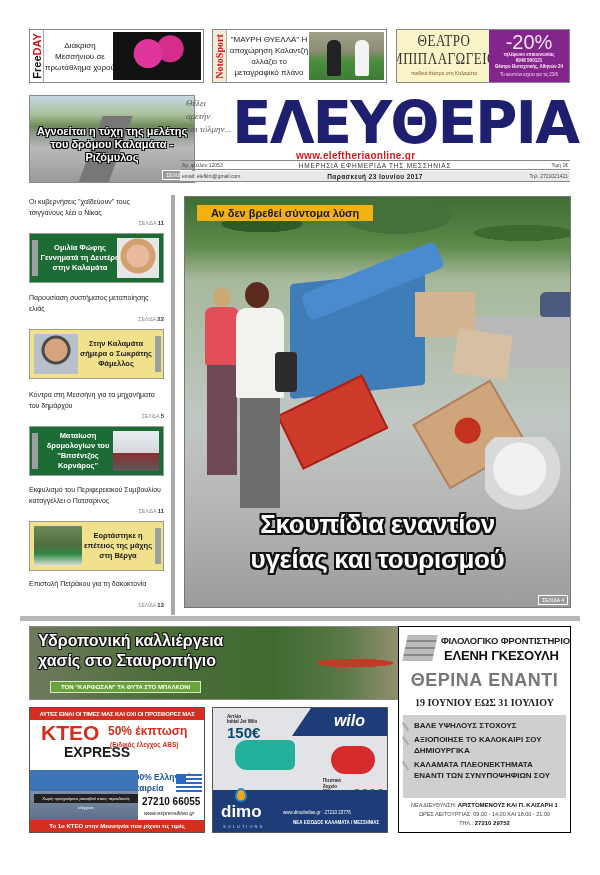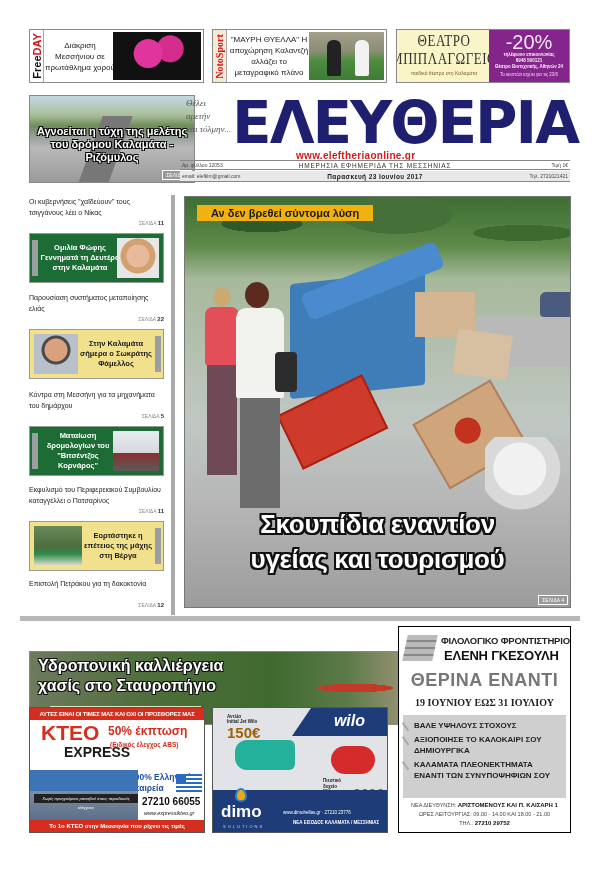--- a/index.html
+++ b/index.html
@@ -99,21 +99,21 @@
 
   .kicker { position: absolute; left: 12px; top: 8px; background: #f1b211; color: #1a1a1a; font-weight: bold; font-size: 11px; padding: 2px 14px 2px 14px; }
   .headline { position: absolute; left: 0; right: 0; top: 310px; text-align: center; font-weight: bold; font-size: 26px; line-height: 35px; color: #fff; letter-spacing: -0.3px;
      text-shadow: -2px -2px 0 #111, 2px -2px 0 #111, -2px 2px 0 #111, 2px 2px 0 #111, 0 2px 0 #111, 0 -2px 0 #111, 2px 0 0 #111, -2px 0 0 #111; }
   .main .page-tag { right: 2px; bottom: 2px; }
 
   .hr-grey { position: absolute; left: 20px; top: 616px; width: 560px; height: 5px; background: #b7b7b7; }
 
   
   .cannabis { position: absolute; left: 29px; top: 626px; width: 408px; height: 74px; border: 1px solid #888; overflow: hidden;
-     background: radial-gradient(ellipse at 80% 50%, #c23a28 0 38px, transparent 39px), linear-gradient(90deg, #6e7a5e 0%, #4e6e3b 30%, #3f6a2f 60%, #5c7a49 78%, #b9a08a 100%); margin-top: 25px; }
+     background: radial-gradient(ellipse at 80% 50%, #c23a28 0 38px, transparent 39px), linear-gradient(90deg, #6e7a5e 0%, #4e6e3b 30%, #3f6a2f 60%, #5c7a49 78%, #b9a08a 100%); }
   .cannabis-title { position: absolute; left: 8px; top: 4px; font-weight: bold; font-size: 16px; line-height: 20px; color: #fff;
      text-shadow: -1px -1px 0 #111, 1px -1px 0 #111, -1px 1px 0 #111, 1px 1px 0 #111; }
   .cannabis-sub { position: absolute; left: 20px; top: 54px; background: #6aa33b; color: #fff; font-size: 6px; font-weight: bold; padding: 2px 10px; border: 1px solid #d5e8c2; }
   .cannabis .page-tag { right: 2px; bottom: 2px; }
 
   .ad-tutor { position: absolute; left: 398px; top: 626px; width: 173px; height: 207px; border: 1px solid #000000; background: #fff; }
   .tutor-books { position: absolute; left: 6px; top: 8px; width: 30px; height: 26px; background: repeating-linear-gradient(180deg, #bbb 0 5px, #888 5px 7px); transform: skewX(-12deg); }
   .tutor-name1 { position: absolute; left: 42px; top: 8px; font-weight: bold; font-size: 9.5px; color: #222; letter-spacing: -0.2px; }
   .tutor-name2 { position: absolute; left: 45px; top: 21px; font-weight: bold; font-size: 13px; color: #111; letter-spacing: -0.2px; }
   .tutor-summer { position: absolute; left: 0; right: 0; top: 43px; text-align: center; font-weight: bold; font-size: 18px; color: #777; letter-spacing: 0.5px; }
@@ -136,21 +136,21 @@
   .kteo-building { position: absolute; left: 0; top: 62px; width: 108px; height: 52px; background: linear-gradient(180deg, #3c74b5 0%, #3c74b5 40%, #7d8da3 41%, #5a6d88 100%); }
   .kteo-banner { position: absolute; left: 4px; top: 86px; width: 104px; height: 9px; background: #222; color: #fff; font-size: 4px; line-height: 9px; text-align: center; font-style: italic; }
   .kteo-phone { position: absolute; left: 112px; top: 88px; font-weight: bold; font-size: 10px; color: #111; }
   .kteo-web { position: absolute; left: 114px; top: 102px; font-style: italic; font-size: 5.5px; color: #222; }
   .kteo-bottom { position: absolute; left: 0; right: 0; bottom: 0; height: 12px; background: #d52e1e; color: #fff; font-weight: bold; font-size: 6px; line-height: 12px; text-align: center; }
 
   .ad-wilo { position: absolute; left: 212px; top: 707px; width: 176px; height: 126px; border: 1px solid #555; background: #e2e3e6; overflow: hidden; }
   .wilo-top-blue { position: absolute; right: 0; top: 0; width: 95px; height: 28px; background: #1d3c78; clip-path: polygon(20% 0, 100% 0, 100% 100%, 0 100%); }
   .wilo-logo { position: absolute; right: 22px; top: 4px; font-weight: bold; font-style: italic; font-size: 16px; color: #fff; }
   .wilo-label1 { position: absolute; left: 14px; top: 6px; font-size: 4.5px; line-height: 5px; font-weight: bold; color: #222; }
-  .wilo-price1 { position: absolute; left: 14px; top: 16px; font-weight: bold; font-size: 15px; color: #a16207; }
+  .wilo-price1 { position: absolute; left: 14px; top: 16px; font-weight: bold; font-size: 15px; color: #0c4a6e; }
   .wilo-pump { position: absolute; left: 22px; top: 32px; width: 60px; height: 30px; background: #23b19c; border-radius: 12px 6px 6px 12px; }
   .wilo-tank { position: absolute; left: 118px; top: 38px; width: 44px; height: 28px; background: #d62b2b; border-radius: 14px; }
   .wilo-label2 { position: absolute; left: 110px; top: 70px; font-size: 4.5px; line-height: 5.5px; font-weight: bold; color: #222; }
   .wilo-price2 { position: absolute; left: 140px; top: 78px; font-weight: bold; font-size: 14px; color: #d62b2b; }
   .wilo-bottom { position: absolute; left: 0; right: 0; bottom: 0; height: 42px; background: #1d3c78; }
   .dimo-logo { position: absolute; left: 8px; bottom: 10px; font-weight: bold; font-size: 17px; color: #fff; }
   .dimo-drop { position: absolute; left: 22px; bottom: 30px; width: 12px; height: 14px; border-radius: 50% 50% 50% 50% / 60% 60% 40% 40%; background: #f3a51a; border: 2px solid #2b86c8; }
   .dimo-sol { position: absolute; left: 10px; bottom: 3px; font-size: 4px; letter-spacing: 2px; color: #cfd8ea; }
   .dimo-contact { position: absolute; left: 70px; bottom: 17px; font-size: 4.5px; color: #fff; }
   .dimo-addr { position: absolute; left: 80px; bottom: 7px; font-size: 4.5px; color: #fff; font-weight: bold; }

